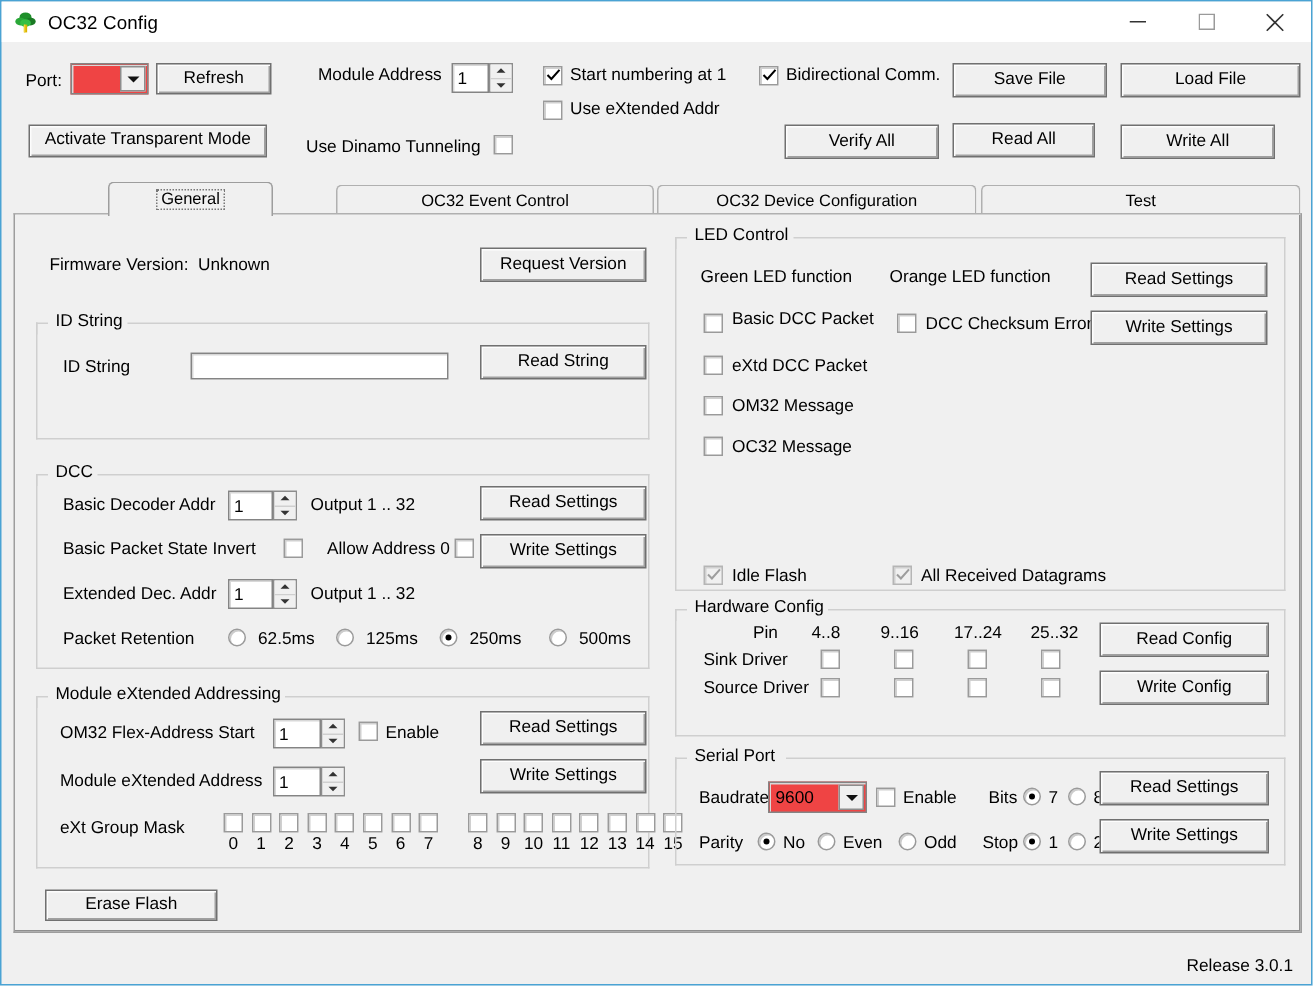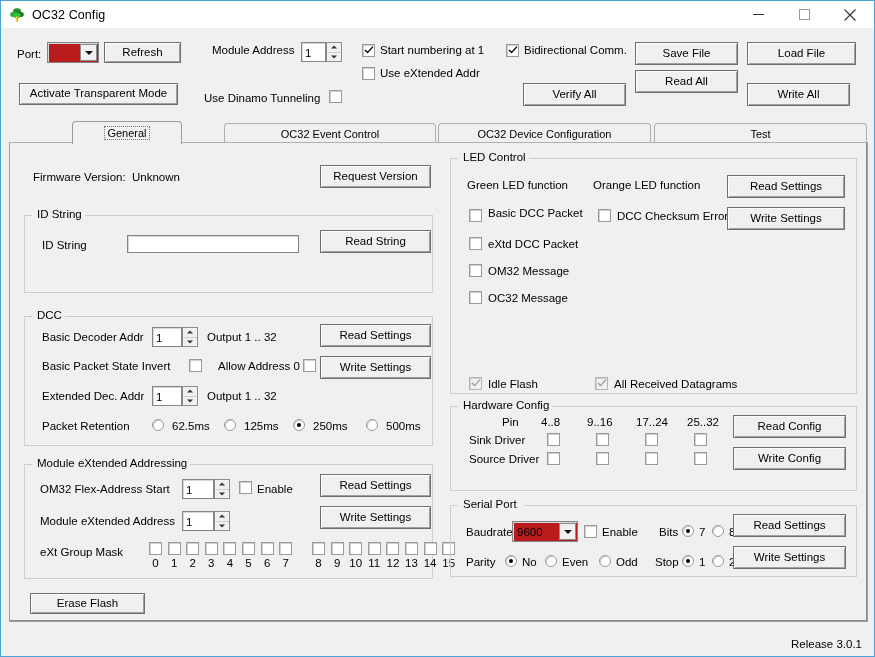--- a/index.html
+++ b/index.html
@@ -131,21 +131,21 @@
     position: absolute; left: 50%; top: 50%;
     transform: translate(-50%,-50%);
     width: 0; height: 0; font-style: normal;
   }
   .spin .up i  { border-left: 3px solid transparent; border-right: 3px solid transparent; border-bottom: 3px solid #333; }
   .spin .dn i  { border-left: 3px solid transparent; border-right: 3px solid transparent; border-top: 3px solid #333; }
 
   
   .combo {
     position: absolute;
-    background: #b91c1c;
+    background: #ef4444;
     border: 1px solid #848484;
     box-shadow: inset 1px 1px 0 #d8d8d8;
     display: flex; align-items: center;
     font-size: 11.5px;
     padding-left: 4px;
     overflow: hidden;
   }
   .combo .arrowbox {
     position: absolute; right: 1px; top: 1px; bottom: 1px;
     width: 17px;
@@ -294,23 +294,23 @@
     <div class="cb" style="left:505px; top:43px;">
       <span class="tick">
         <svg width="10" height="10" viewBox="0 0 10 10">
             <path d="M1 5 L3.6 7.6 L9 1.6" stroke="#000" stroke-width="1.4" fill="none"></path>
           </svg>
       </span>
     </div>
     <div class="lbl" style="left:523px; top:44px;">Bidirectional Comm.</div>
 
     <div class="btn" style="left:634px; top:41px; width:103px; height:23px;">Save File</div>
-    <div class="btn" style="left:746px; top:41px; width:109px; height:23px;text-align:center;">Load File</div>
+    <div class="btn" style="left:746px; top:41px; width:120px; height:23px;text-align:center;">Load File</div>
     <div class="btn" style="left:522px; top:82px; width:103px; height:23px;">Verify All</div>
-    <div class="btn" style="left:634px; top:69px; width:103px; height:23px;">Read All</div>
+    <div class="btn" style="left:634px; top:81px; width:95px; height:23px;">Read All</div>
     <div class="btn" style="left:746px; top:82px; width:103px; height:23px;">Write All</div>
   </div>
 
   <div id="tabstrip">
     <div class="tab active" style="left:63px; width:110px;">
       <span class="tabtext">General</span>
     </div>
     <div class="tab" style="left:215px; width:212px;">
       <span class="tabtext">OC32 Event Control</span>
     </div>

